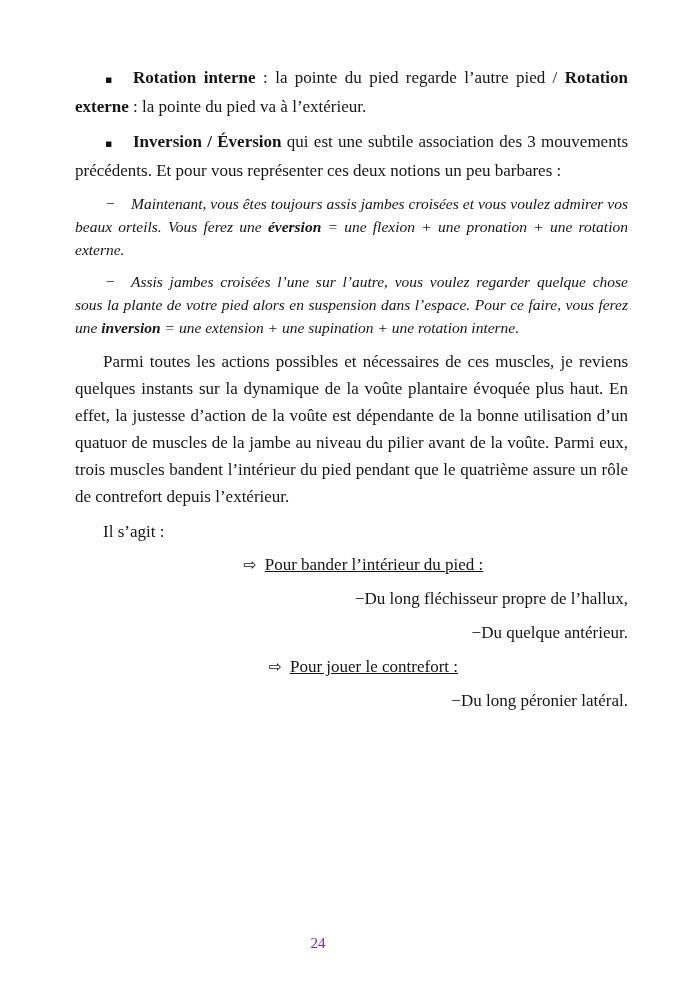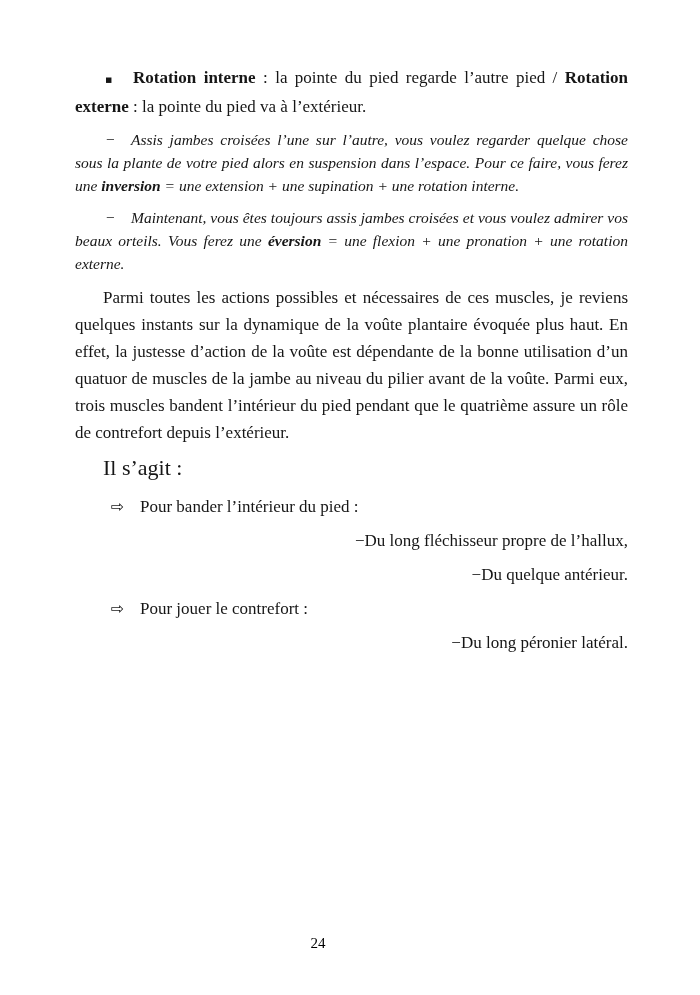--- a/index.html
+++ b/index.html
@@ -41,32 +41,33 @@
     text-indent: 30px;
     margin-bottom: 9px;
   }
   .italic-para .dash-marker {
     display: inline-block;
     width: 26px;
     text-indent: 0;
   }
   .main-para { text-indent: 28px; margin-bottom: 8px; }
   .il-sagit {
-    font-size: 22px;
+    font-size: 17px;
     line-height: 27px;
     margin-left: 28px;
-    margin-bottom: 12px;
+    margin-bottom: 6px;
     text-align: left;
   }
   .arrow-item {
     font-size: 17px;
     line-height: 27px;
-    margin-left: 36px;
+    margin-left: 16px;
     margin-bottom: 7px;
-    text-align: left;
+    text-align: center;
+    text-decoration: underline;
   }
   .arrow-glyph {
     display: inline-block;
     width: 29px;
     font-family: "DejaVu Sans", sans-serif;
     font-size: 16px;
   }
   .dash-item {
     font-size: 17px;
     line-height: 27px;
@@ -79,35 +80,36 @@
     width: 21px;
   }
   .bold { font-weight: bold; }
   .page-number {
     position: absolute;
     left: 0;
     top: 935px;
     width: 100%;
     text-align: center;
     font-size: 15px;
-    color: #000000;
+    color: #6d28d9;
   }
 </style>
 </head>
 <body>
 
 <div class="page">
   <div class="content">
 
     <p class="body-para bullet-para"><span class="bullet-marker">▪</span><span class="bold">Rotation interne</span><span> : la pointe du pied regarde l’autre pied / </span><span class="bold">Rotation externe</span><span> : la pointe du pied va à l’extérieur.</span></p>
 
+    <p class="body-para bullet-para"><span class="bullet-marker">▪</span><span class="bold">Inversion / Éversion</span><span> qui est une subtile association des 3 mouvements précédents. Et pour vous représenter ces deux notions un peu barbares :</span></p>
+
+    <p class="italic-para"><span class="dash-marker">−</span><span>Maintenant, vous êtes toujours assis jambes croisées et vous voulez admirer vos beaux orteils. Vous ferez une </span><span class="bold">éversion</span><span> = une flexion + une pronation + une rotation externe.</span></p>
 
     <p class="italic-para"><span class="dash-marker">−</span><span>Assis jambes croisées l’une sur l’autre, vous voulez regarder quelque chose sous la plante de votre pied alors en suspension dans l’espace. Pour ce faire, vous ferez une </span><span class="bold">inversion</span><span> = une extension + une supination + une rotation interne.</span></p>
-
-    <p class="italic-para"><span class="dash-marker">−</span><span>Maintenant, vous êtes toujours assis jambes croisées et vous voulez admirer vos beaux orteils. Vous ferez une </span><span class="bold">éversion</span><span> = une flexion + une pronation + une rotation externe.</span></p>
 
     <p class="body-para main-para">Parmi toutes les actions possibles et nécessaires de ces muscles, je reviens quelques instants sur la dynamique de la voûte plantaire évoquée plus haut. En effet, la justesse d’action de la voûte est dépendante de la bonne utilisation d’un quatuor de muscles de la jambe au niveau du pilier avant de la voûte. Parmi eux, trois muscles bandent l’intérieur du pied pendant que le quatrième assure un rôle de contrefort depuis l’extérieur.</p>
 
     <p class="il-sagit">Il s’agit :</p>
 
     <p class="arrow-item"><span class="arrow-glyph">⇨</span><span>Pour bander l’intérieur du pied :</span></p>
 
     <p class="dash-item"><span class="dash-marker">−</span><span>Du long fléchisseur propre de l’hallux,</span></p>
 
 

